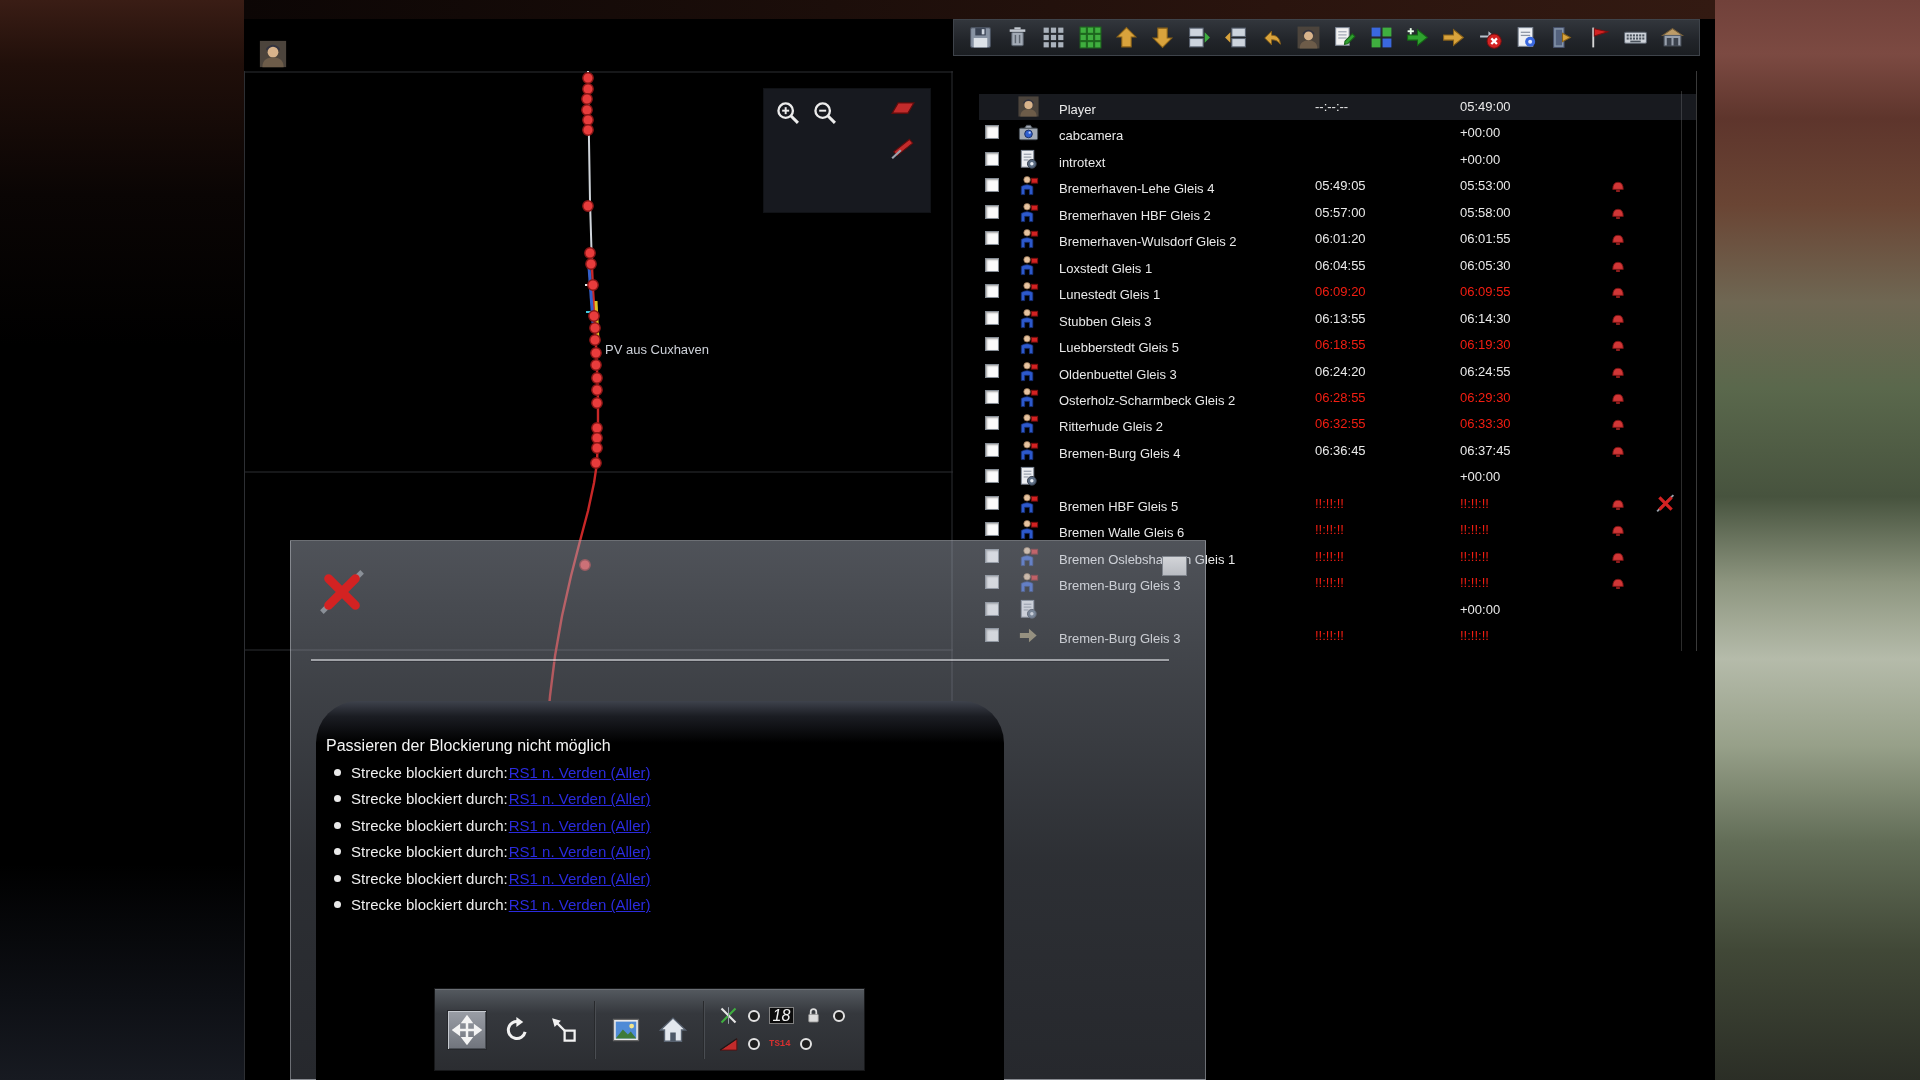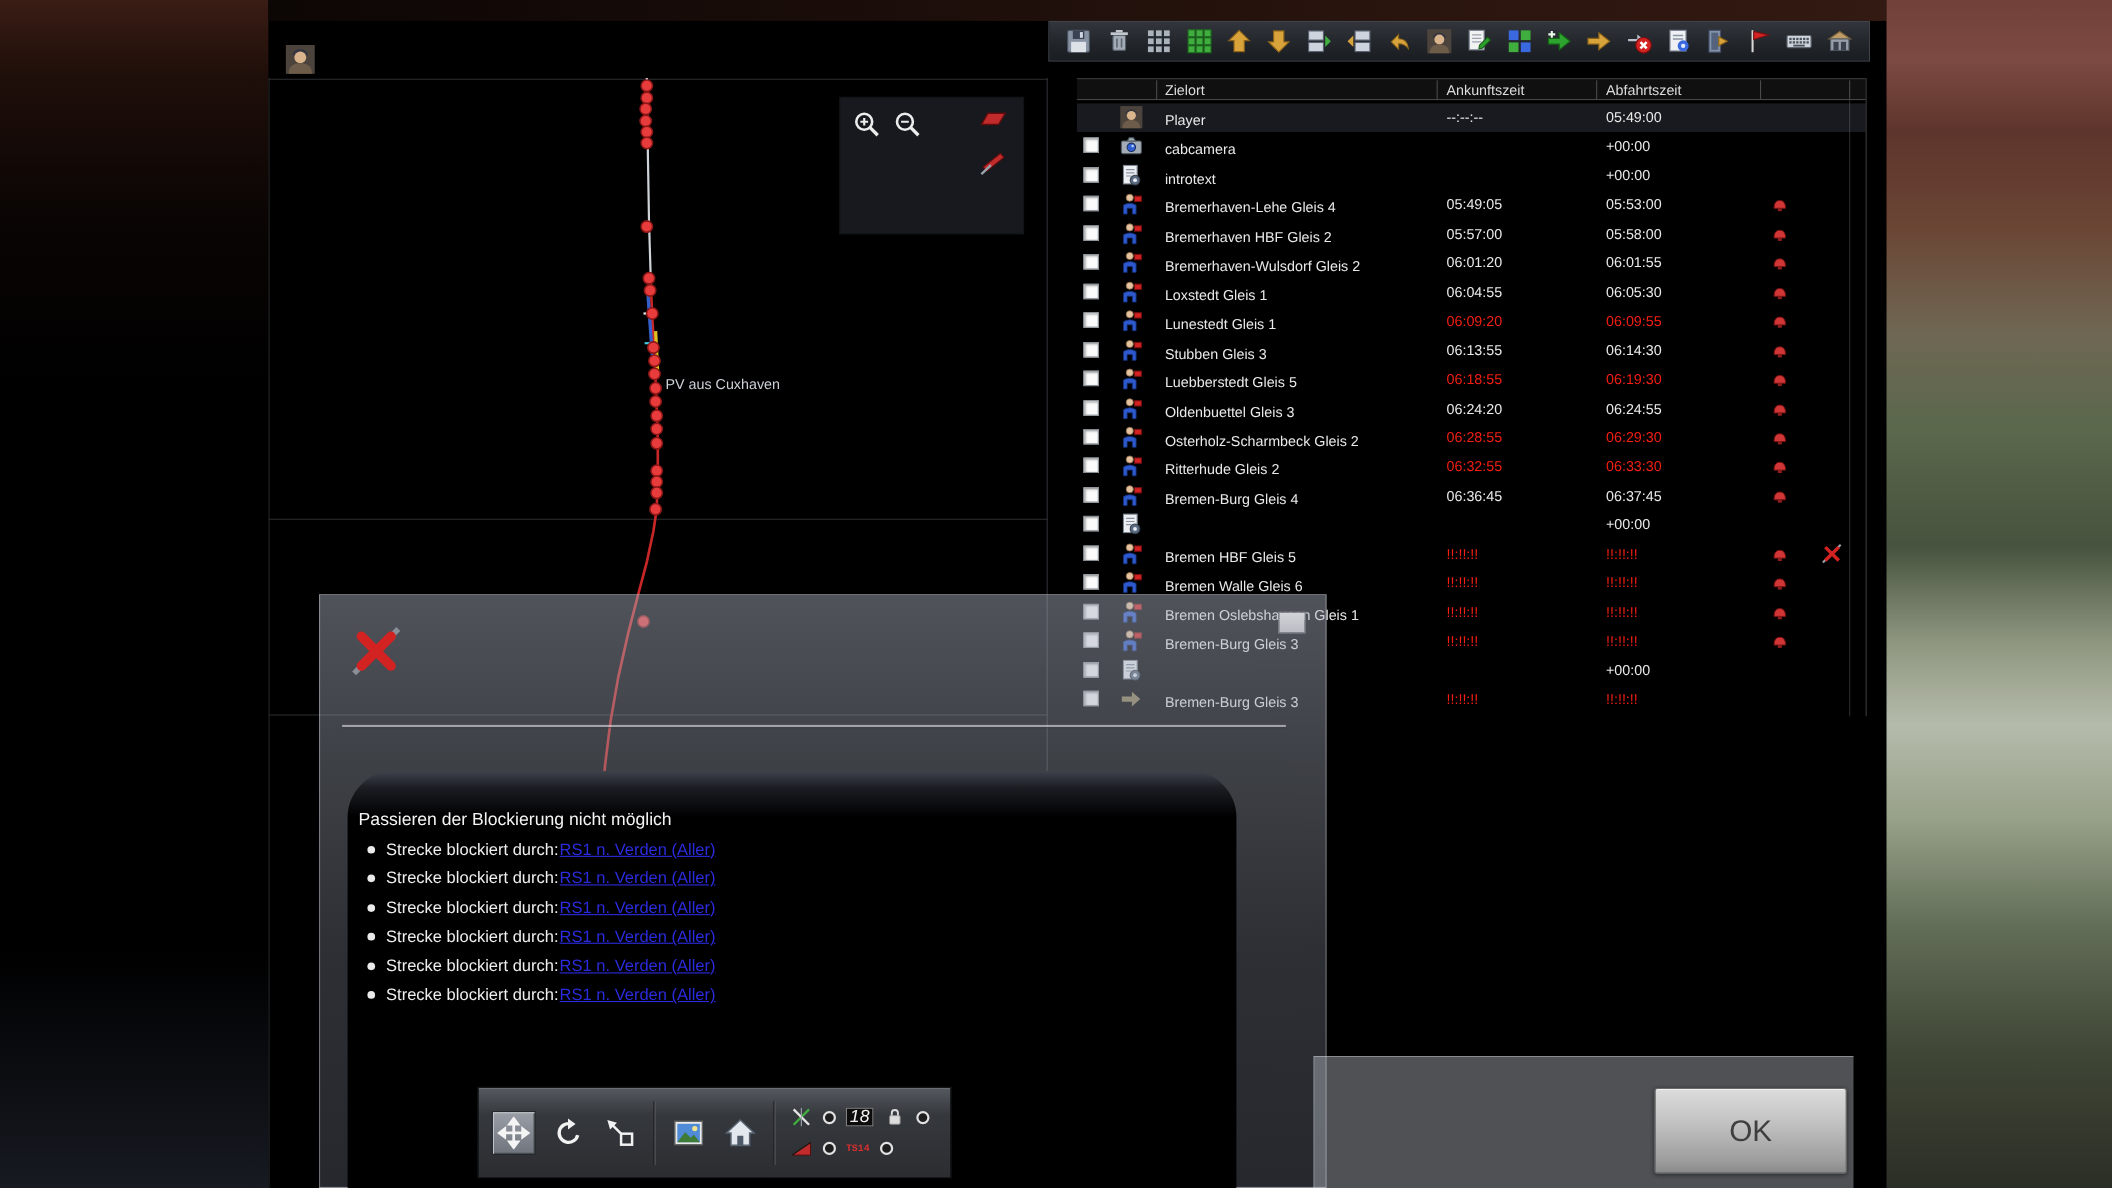--- a/index.html
+++ b/index.html
@@ -62,21 +62,21 @@
   .rbell{position:absolute;left:630px;top:4px;width:18px;height:18px;}
   .rxic{position:absolute;left:676px;top:2px;width:21px;height:21px;}
 
   
   #dialog{position:absolute;left:290px;top:540px;width:916px;height:540px;z-index:20;
     background:linear-gradient(180deg,rgba(173,180,194,0.46),rgba(150,157,170,0.42) 26%,rgba(112,118,130,0.40) 60%,rgba(95,100,112,0.40));
     border:1px solid rgba(240,244,250,0.35);}
   .blocked{position:absolute;left:28px;top:28px;width:46px;height:46px;}
   .dlg-sep{position:absolute;left:20px;right:36px;top:118px;height:2px;
     background:rgba(238,240,244,0.55);box-shadow:0 1px 0 rgba(40,40,48,0.5);}
-  .dlg-panel{position:absolute;left:25px;top:160px;width:808px;height:380px;
+  .dlg-panel{position:absolute;left:25px;top:160px;width:688px;height:380px;
     background:linear-gradient(#3e424c 0%,#1b1d23 4%,#000 11%);border-radius:42px 42px 0 0;}
   .dlg-title{position:absolute;left:10px;top:36px;font-size:16px;color:#f4f4f4;}
   #bullets{position:absolute;left:10px;top:58px;}
   .bline{height:26.5px;display:flex;align-items:center;font-size:15px;color:#efefef;}
   .bdot{width:7px;height:7px;background:#eaeaea;border-radius:50%;margin:0 10px 0 8px;flex:0 0 auto;}
   .blink{color:#2b2bde;text-decoration:underline;margin-left:1px;cursor:pointer;}
 
   
   #edit-toolbar{position:absolute;left:434px;top:988px;width:431px;height:83px;z-index:30;
     background:linear-gradient(#555a60,#35383d 30%,#2b2d31);border:1px solid #17181a;
@@ -401,30 +401,20 @@
       </span>
     <span class="zi zr" style="left:120px;top:46px">
         <svg viewBox="0 0 24 24">
           <polygon points="3.5,15.5 18,4 21,7.5 6.5,19" fill="#c22b2b" stroke="#5e0d0d"></polygon>
           <line x1="2" y1="21.5" x2="10" y2="14" stroke="#9aa2ac" stroke-width="2"></line>
         </svg>
       </span>
   </div>
 
   <div id="timetable">
-    <div class="thead">
-      <div class="hcell" style="left:80px">Zielort</div>
-      <div class="hcell" style="left:336px">Ankunftszeit</div>
-      <div class="hcell" style="left:481px">Abfahrtszeit</div>
-      <div class="hsep" style="left:72px"></div>
-      <div class="hsep" style="left:327px"></div>
-      <div class="hsep" style="left:472px"></div>
-      <div class="hsep" style="left:621px"></div>
-      <div class="hsep" style="left:702px"></div>
-    </div>
     <div class="tedge"></div>
     <div class="tsep2"></div>
     <div id="rows">
         <div class="trow sel" style="top: 0px;">
           <span class="ricon">
             <svg viewBox="0 0 24 24">
               <rect x="1.5" y="1.5" width="21" height="21" fill="#4c443c"></rect>
               <path d="M6.5 7.5 Q12 1.5 17.5 7.5 L17.5 9 L6.5 9 Z" fill="#343440"></path>
               <circle cx="12" cy="10.5" r="4.3" fill="#d9b48c"></circle>
               <path d="M3.5 22.5 C3.5 16.5 7.5 14.8 12 14.8 C16.5 14.8 20.5 16.5 20.5 22.5 Z" fill="#6d5c49"></path>
@@ -926,18 +916,15 @@
               <line x1="2.5" y1="19.5" x2="21.5" y2="6.5" stroke="#1a1a1a" stroke-width="1.4"></line>
             </svg>
           </span>
         <span class="radio"></span>
         <span class="tslabel">TS14</span>
         <span class="radio"></span>
       </div>
     </div>
   </div>
 
-  <div id="ok-panel">
-    <div id="ok-btn">OK</div>
-  </div>
 
   <div id="float-box"></div>
 </div>
 
 </body></html>

